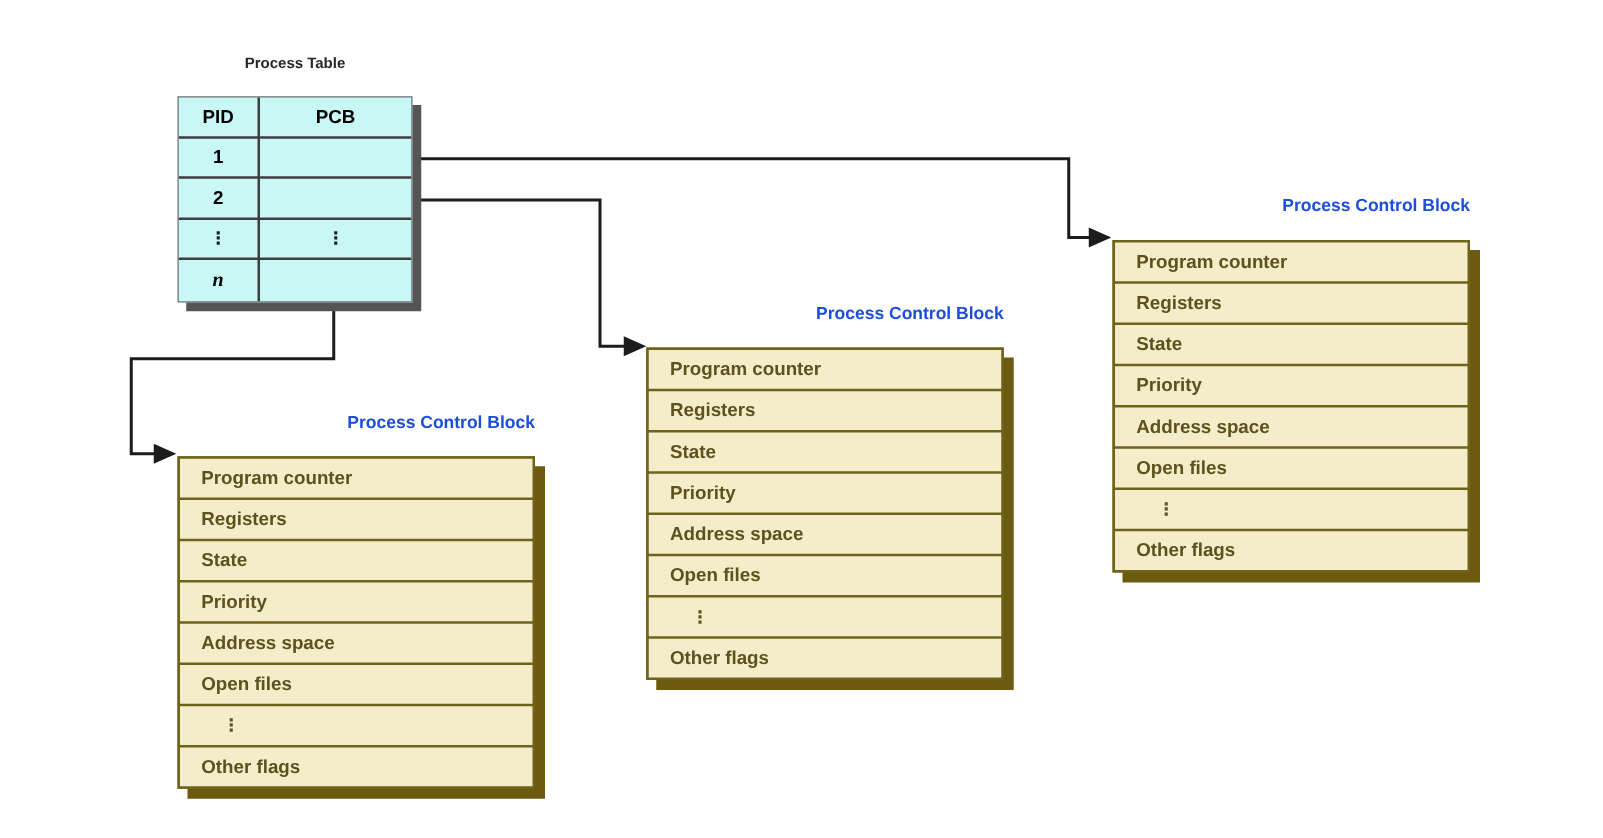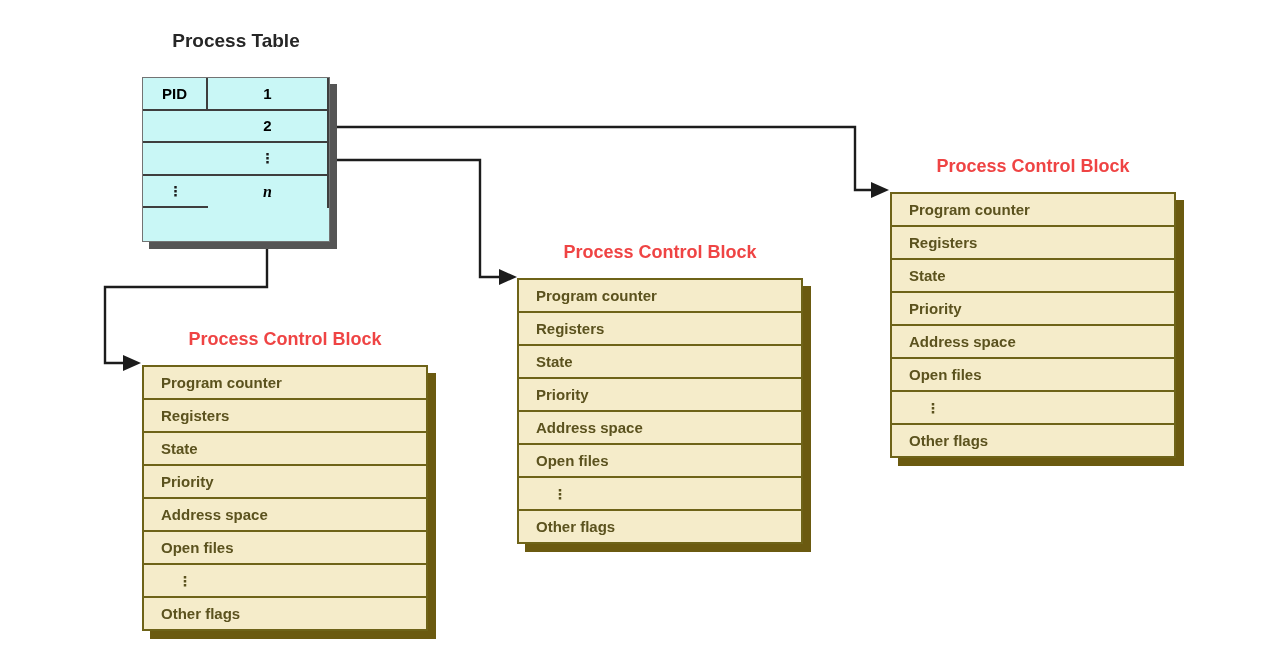--- a/index.html
+++ b/index.html
@@ -4,43 +4,43 @@
 <style>
   html,body { margin:0; padding:0; background:#ffffff; }
   .canvas {
     position:relative; width:1282px; height:670px; background:#ffffff;
     font-family:"Liberation Sans", sans-serif; overflow:hidden;
   }
   .arrows-layer { position:absolute; left:0; top:0; width:1282px; height:670px; pointer-events:none; }
 
   
   .pt-title {
-    position:absolute; left:142px; top:30px; width:188px;
-    text-align:center; font-weight:bold; font-size:19px; color:#262626;
+    position:absolute; left:142px; top:43px; width:188px;
+    text-align:center; font-weight:bold; font-size:12px; color:#262626;
   }
   .ptable {
     position:absolute; left:142px; top:77px; width:188px; height:165px;
     box-sizing:border-box; background:#c9f7f6; border:1px solid #737373;
     box-shadow:7px 7px 0 0 #555555;
     display:grid; grid-template-columns:65px 1fr; grid-template-rows:repeat(5,1fr);
   }
   .pt-cell {
     display:flex; align-items:center; justify-content:center;
     font-weight:bold; font-size:15px; color:#000000;
     border-bottom:2px solid #3e3e3e;
   }
   .pt-cell.col1 { border-right:2px solid #3e3e3e; }
   .pt-cell.lastrow { border-bottom:none; }
   .pt-cell.italic { font-style:italic; font-family:"Liberation Serif", serif; font-size:16px; }
   .vdots { font-family:"DejaVu Sans", sans-serif; font-size:14px; line-height:1; color:#1c1c1c; }
 
   
   .pcb-title {
-    position:absolute; width:286px; text-align:center;
-    font-weight:bold; font-size:18px; color:#ef4444;
+    position:absolute; width:286px; text-align:right;
+    font-weight:bold; font-size:14px; color:#1d4ed8;
   }
   .pcb {
     position:absolute; width:286px; height:266px; box-sizing:border-box;
     background:#6e6318; border:2px solid #6e6318;
     box-shadow:8px 8px 0 0 #6b5a10;
     display:flex; flex-direction:column; gap:2px;
   }
   .pcb-row {
     flex:1; background:#f5ecca; display:flex; align-items:center;
     padding-left:17px; font-weight:bold; font-size:15px; color:#5b521e;
@@ -71,20 +71,21 @@
       <polygon points="141,363 123,355 123,371"></polygon>
       <circle cx="267" cy="127" r="5"></circle>
       <circle cx="267" cy="160" r="5"></circle>
       <circle cx="267" cy="225" r="5"></circle>
     </g>
   </svg>
 
   <div class="pt-title">Process Table</div>
   <div class="ptable">
     <div class="pt-cell col1">PID</div>
+    <div class="pt-cell">PCB</div>
 
     <div class="pt-cell col1">1</div>
     <div class="pt-cell"></div>
 
     <div class="pt-cell col1">2</div>
     <div class="pt-cell"></div>
 
     <div class="pt-cell col1">
         <span class="vdots">⋮</span>
       </div>

